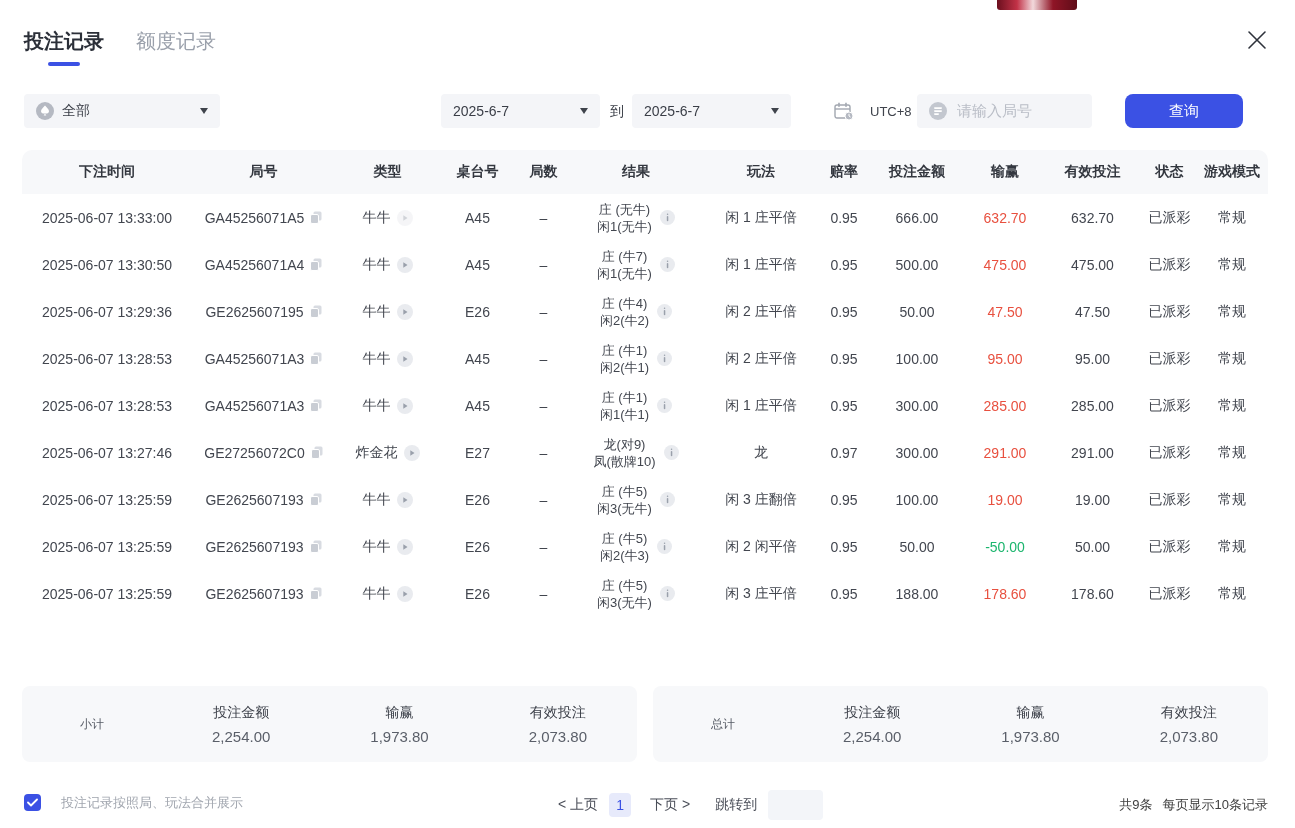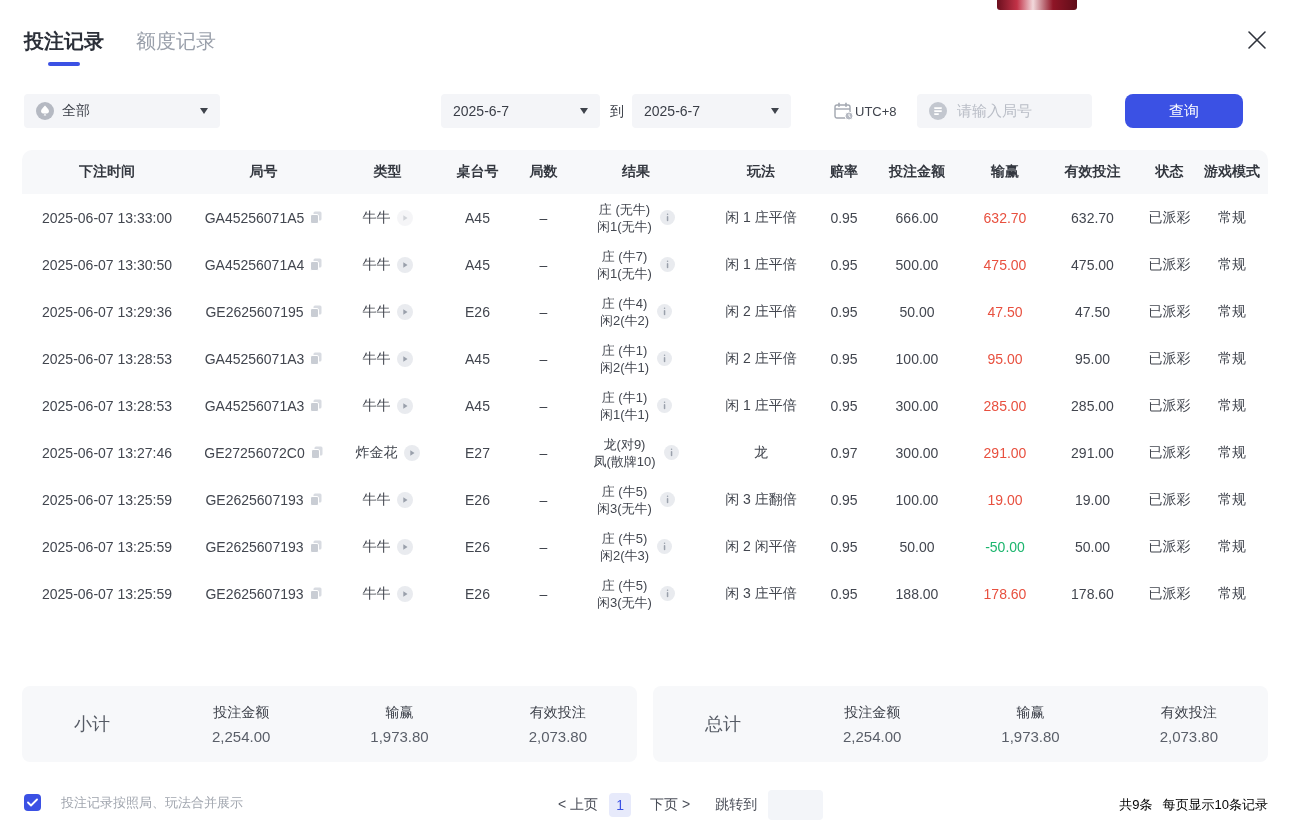--- a/index.html
+++ b/index.html
@@ -26,21 +26,21 @@
   .f-dd{position:absolute;top:0;height:34px;background:#f4f5f8;border-radius:4px;
     display:flex;align-items:center;padding:0 12px;box-sizing:border-box;
     font-size:14px;color:#3a3e47;gap:8px;cursor:pointer;}
   #dd-game{left:24px;width:196px;}
   #dd-time{left:248px;width:165px;}
   #dd-from{left:441px;width:159px;}
   #dd-to{left:632px;width:159px;}
   .caret{width:0;height:0;border-left:4.5px solid transparent;border-right:4.5px solid transparent;
     border-top:6px solid #3f434c;margin-left:auto;}
   .to-label{position:absolute;left:610px;top:9px;font-size:14px;color:#3a3e47;}
-  .tz{position:absolute;left:790px;top:8px;display:flex;align-items:center;gap:1px;
+  .tz{position:absolute;left:790px;top:8px;display:flex;align-items:center;gap:16px;
     font-size:13px;color:#3f434c;padding-left:44px;}
   .round-input{position:absolute;left:917px;top:0;width:175px;height:34px;background:#f4f5f8;
     border-radius:4px;display:flex;align-items:center;gap:8px;padding:0 12px;box-sizing:border-box;}
   .round-input input{flex:1;background:transparent;border:none;outline:none;font-size:15px;
     font-family:Liberation Serif, serif;color:#8b5cf6;min-width:0;}
   .round-input input::placeholder{color:#b9bdc6;}
   .search-btn{position:absolute;left:1125px;top:0;width:118px;height:34px;background:#3b51e4;
     color:#fff;border:none;border-radius:8px;font-size:15px;cursor:pointer;
     font-family:"Liberation Sans",sans-serif;}
 
@@ -56,39 +56,39 @@
   .result-lines{font-size:13px;line-height:17px;color:#42464f;}
   .red{color:#e8503f;}
   .green{color:#1cb56e;}
   .icon-btn{display:inline-flex;align-items:center;cursor:pointer;}
   .play-icon.dim{opacity:.45;}
 
   
   .summary-box{position:absolute;top:686px;width:615px;height:76px;background:#f7f8fa;
     border-radius:8px;display:grid;grid-template-columns:140px 1fr 1fr 1fr;align-items:center;}
   #subtotal{left:22px;} #total{left:653px;}
-  .sum-label{text-align:center;font-size:18px;color:#565b65;}
+  .sum-label{text-align:center;font-size:12px;color:#565b65;}
   .sum-col{text-align:center;}
   .sum-h{font-size:14px;color:#3a3e47;margin-bottom:6px;}
   .sum-v{font-size:15px;color:#5a5f69;}
 
   
   .merge{position:absolute;left:24px;top:794px;display:flex;align-items:flex-start;gap:20px;}
   .checkbox{width:17px;height:17px;background:#3b51e4;border-radius:4px;display:flex;
     align-items:center;justify-content:center;cursor:pointer;}
   .merge-label{font-size:13px;color:#a0a5ae;}
   .pagination{position:absolute;left:550px;top:790px;display:flex;align-items:center;gap:11px;
     font-size:14px;color:#4a4e58;}
   .page-btn{cursor:pointer;margin-left:8px;}
   .page-current{width:22px;height:24px;background:#e7eafb;color:#3b51e4;border-radius:4px;
     display:flex;align-items:center;justify-content:center;font-size:14px;cursor:pointer;}
   .jump-label{margin-left:14px;}
   .jump-input{width:51px;height:28px;background:#f3f5f9;border:none;border-radius:4px;outline:none;
     font-family:"Liberation Sans",sans-serif;font-size:14px;text-align:center;color:#3a3e47;}
-  .count-info{position:absolute;right:27px;top:796px;font-size:13px;color:#000000;display:flex;gap:10px;}
+  .count-info{position:absolute;right:27px;top:796px;font-size:13px;color:#404040;display:flex;gap:10px;}
 </style>
 </head>
 <body>
 
 <div class="page">
 
   <div class="logo-fragment"></div>
 
   <div class="tabs">
       <div class="tab active"><span>投注记录</span></div>

